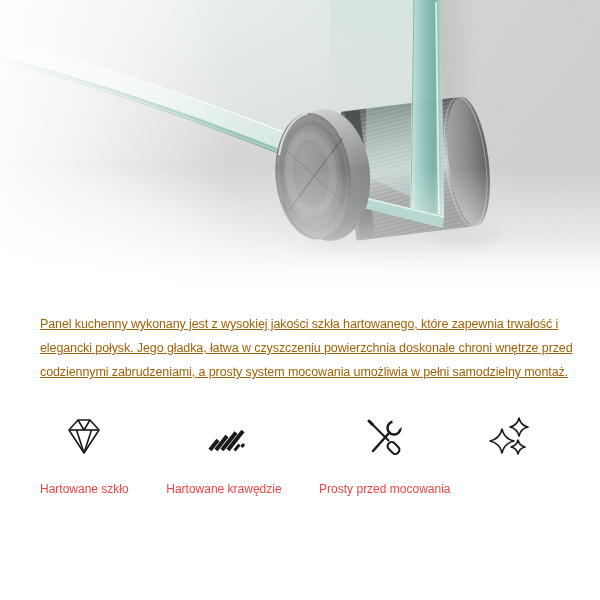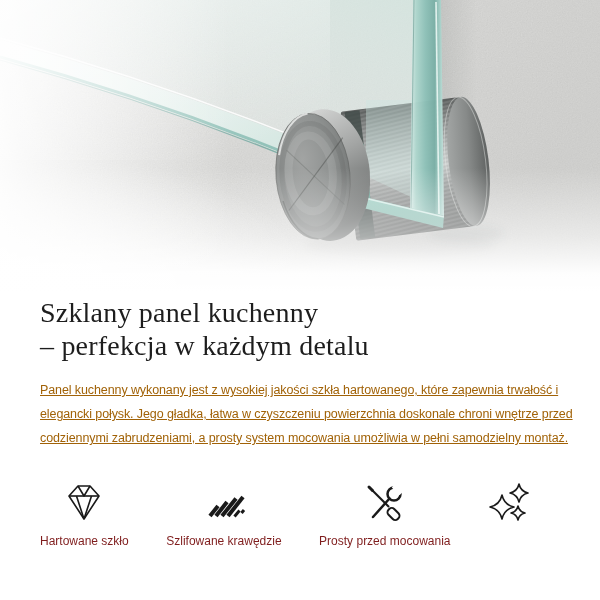--- a/index.html
+++ b/index.html
@@ -22,22 +22,22 @@
     color:#a16207;
     text-decoration:underline;
   }
   .features {
     margin-top:31px; width:492px;
     display:flex; justify-content:space-between; align-items:flex-start;
   }
   .feature { display:flex; flex-direction:column; align-items:center; }
   .feature .ic { width:44px; height:44px; display:block; }
   .feature .lbl {
-    margin-top:9px; font-size:12px; line-height:14px;
-    color:#7f1d1d; white-space:nowrap;
+    margin-top:23px; font-size:12px; line-height:14px;
+    color:#ef4444; white-space:nowrap;
   }
 </style>
 </head>
 <body>
 
 <div class="page">
 
   <div class="photo">
     <svg width="600" height="292" viewBox="0 0 600 292">
       <defs>
@@ -177,22 +177,20 @@
 
       <rect x="0" y="168" width="600" height="124" fill="url(#fadeB)"></rect>
       <rect x="0" y="70" width="430" height="222" fill="url(#fadeRad)"></rect>
       <rect x="0" y="0" width="230" height="292" fill="url(#fadeL)"></rect>
       <rect x="0" y="0" width="330" height="160" fill="url(#fadeTL)"></rect>
     </svg>
   </div>
 
   <div class="content">
 
-    <h1 class="heading">Szklany panel kuchenny
-– perfekcja w każdym detalu</h1>
 
     <p class="para">Panel kuchenny wykonany jest z wysokiej jakości szkła hartowanego, które zapewnia trwałość i elegancki połysk. Jego gładka, łatwa w czyszczeniu powierzchnia doskonale chroni wnętrze przed codziennymi zabrudzeniami, a prosty system mocowania umożliwia w pełni samodzielny montaż.</p>
 
     <div class="features">
 
       <div class="feature">
         <svg class="ic" viewBox="0 0 44 44" fill="none" stroke="#1a1a1a" stroke-width="1.6" stroke-linejoin="round">
           <path d="M7,15 L16,5 H28 L37,15 L22,38 Z"></path>
           <path d="M7,15 H37"></path>
           <path d="M16,5 L22,15 L28,5"></path>
@@ -203,21 +201,21 @@
 
       <div class="feature">
         <svg class="ic" viewBox="0 0 44 44" stroke="#1a1a1a" fill="none" stroke-linecap="butt">
           <path d="M8,35 L16,25" stroke-width="4"></path>
           <path d="M14,35 L25,21" stroke-width="4"></path>
           <path d="M20,35 L34,17.5" stroke-width="4"></path>
           <path d="M26,35 L41,16" stroke-width="4"></path>
           <path d="M32.5,35.5 L37.5,29.5" stroke-width="3"></path>
           <path d="M39.5,32 L42,29" stroke-width="3"></path>
         </svg>
-        <span class="lbl">Szlifowane krawędzie</span>
+        <span class="lbl">Hartowane krawędzie</span>
       </div>
 
       <div class="feature">
         <svg class="ic" viewBox="0 0 44 44" fill="none">
 
           <circle cx="31" cy="13" r="6.5" stroke="#1a1a1a" stroke-width="2.5"></circle>
           <rect x="31" y="1" width="11" height="11" fill="#ffffff" transform="rotate(45 36.5 6.5)"></rect>
           <path d="M10,36 L26.5,17.5" stroke="#1a1a1a" stroke-width="2.5" stroke-linecap="round"></path>
 
           <path d="M6,6 L9.5,9.5" stroke="#1a1a1a" stroke-width="3" stroke-linecap="round"></path>

